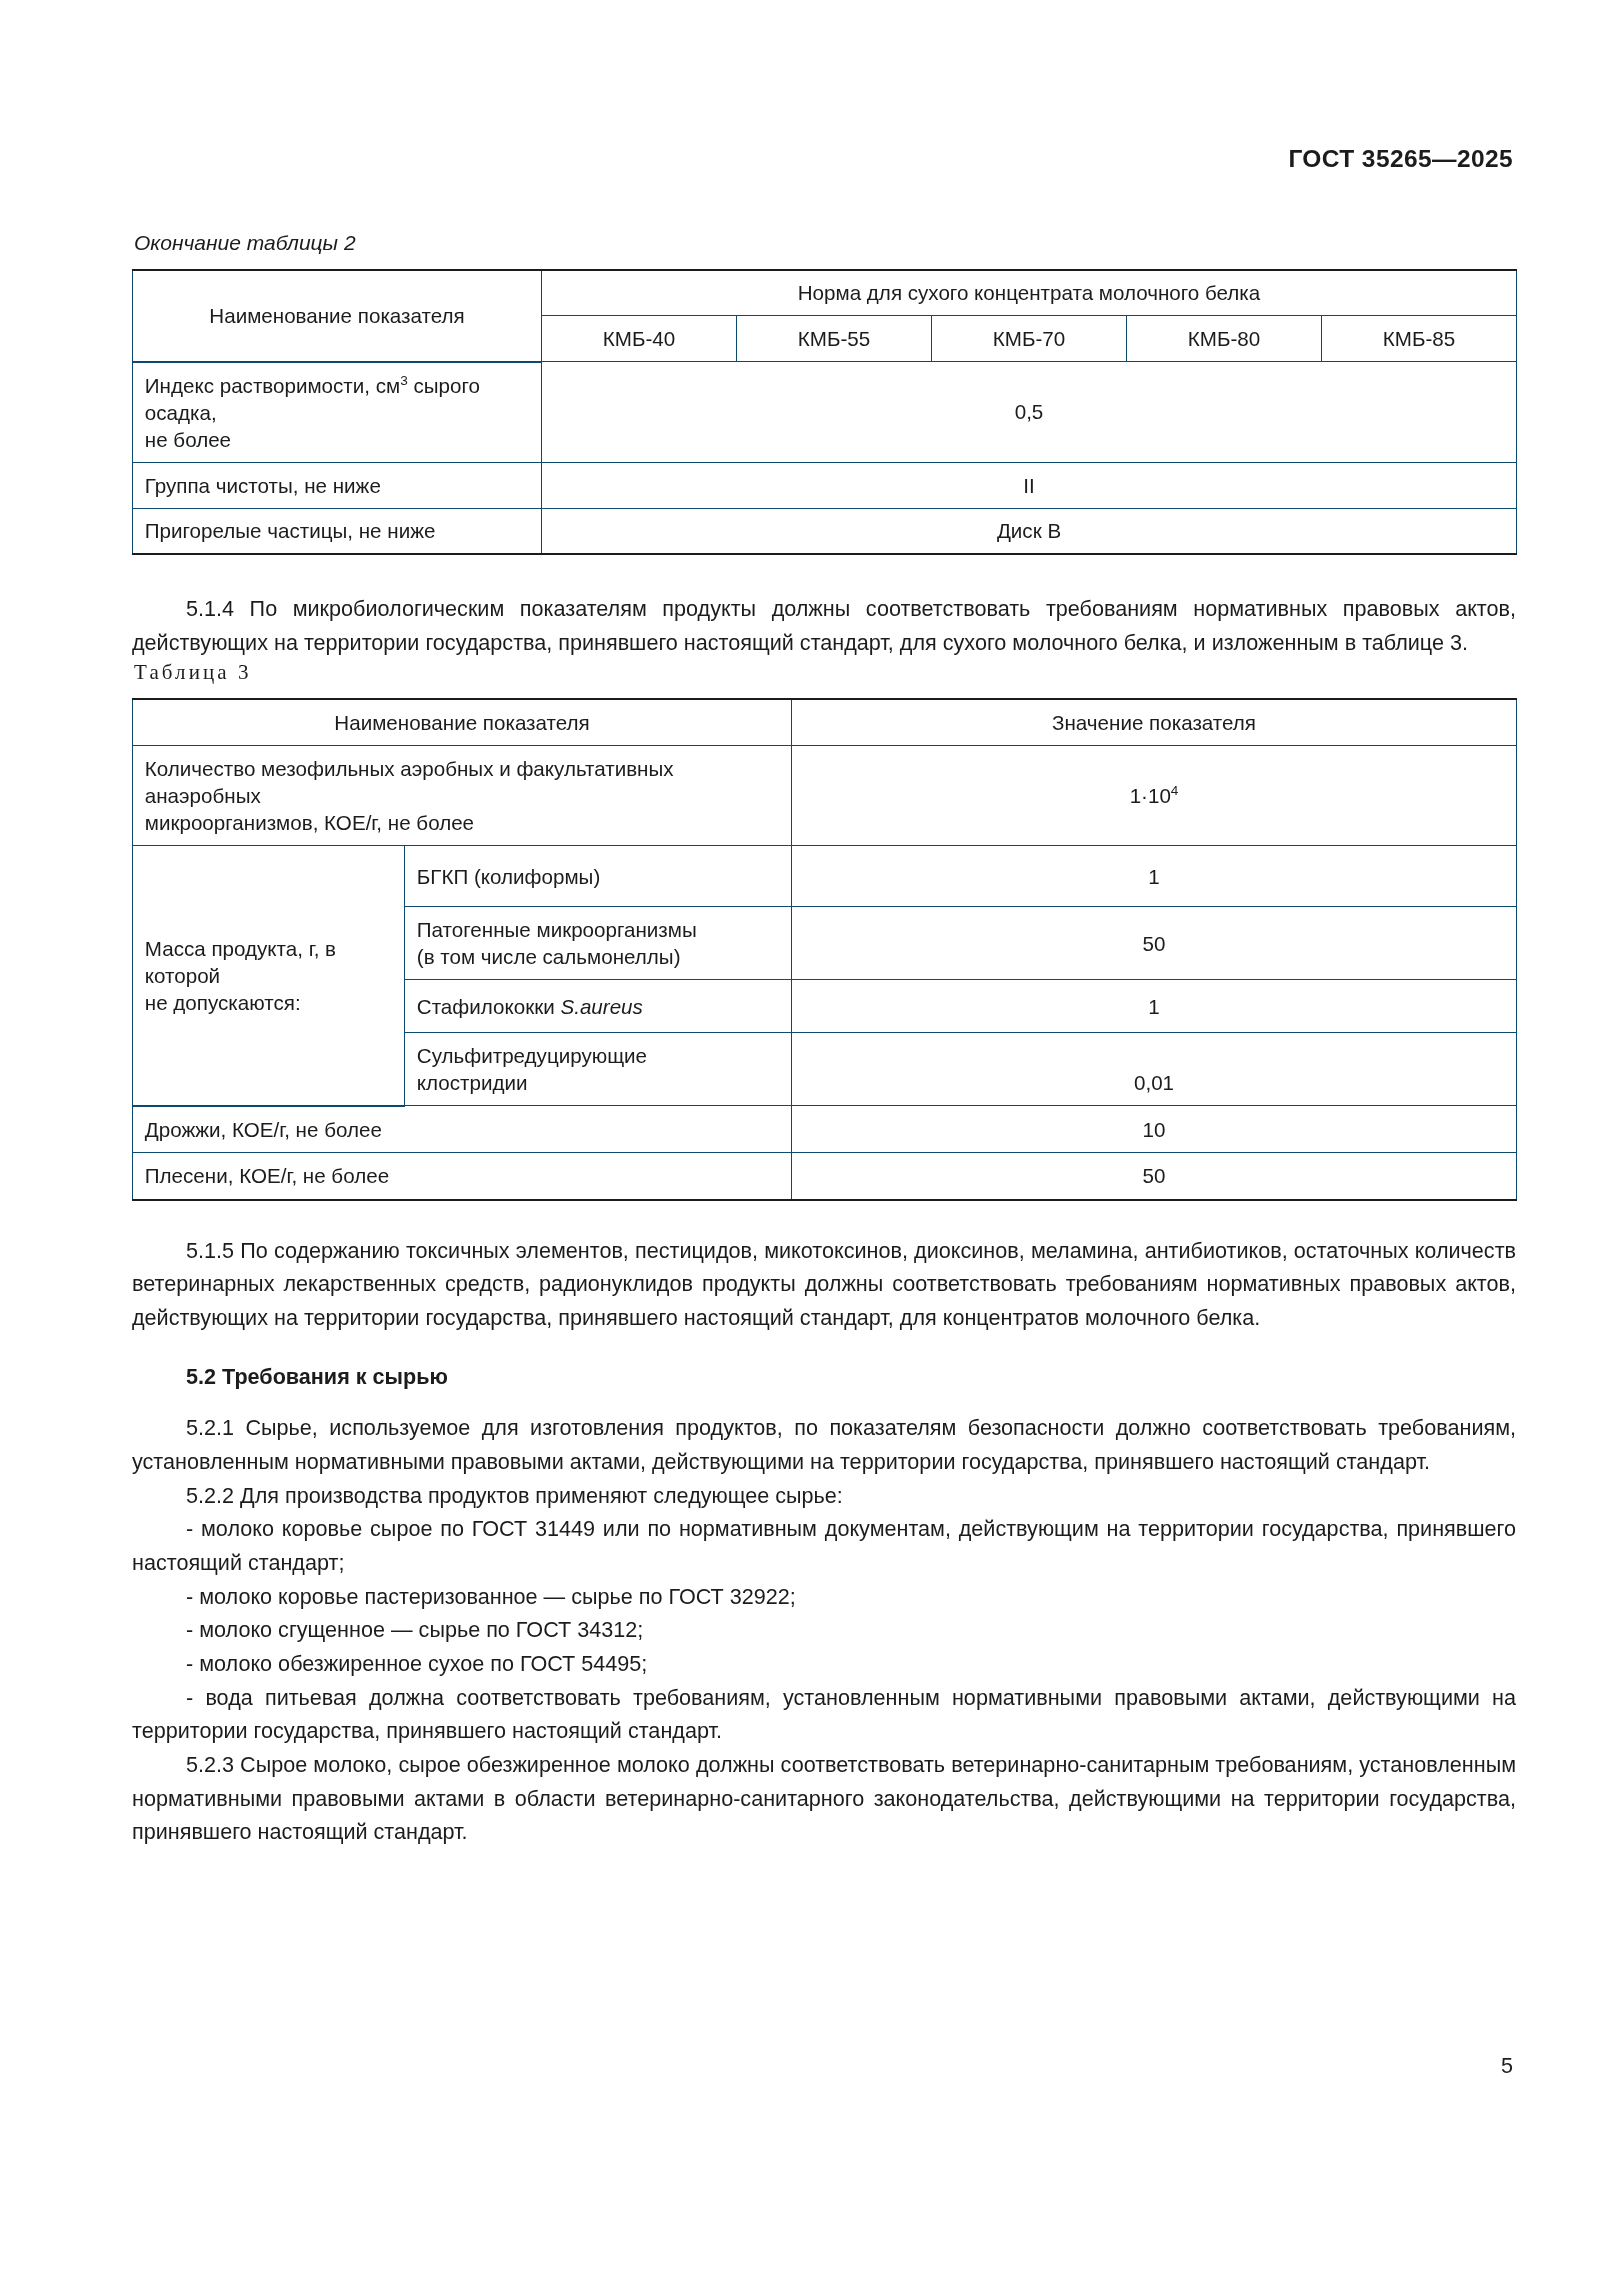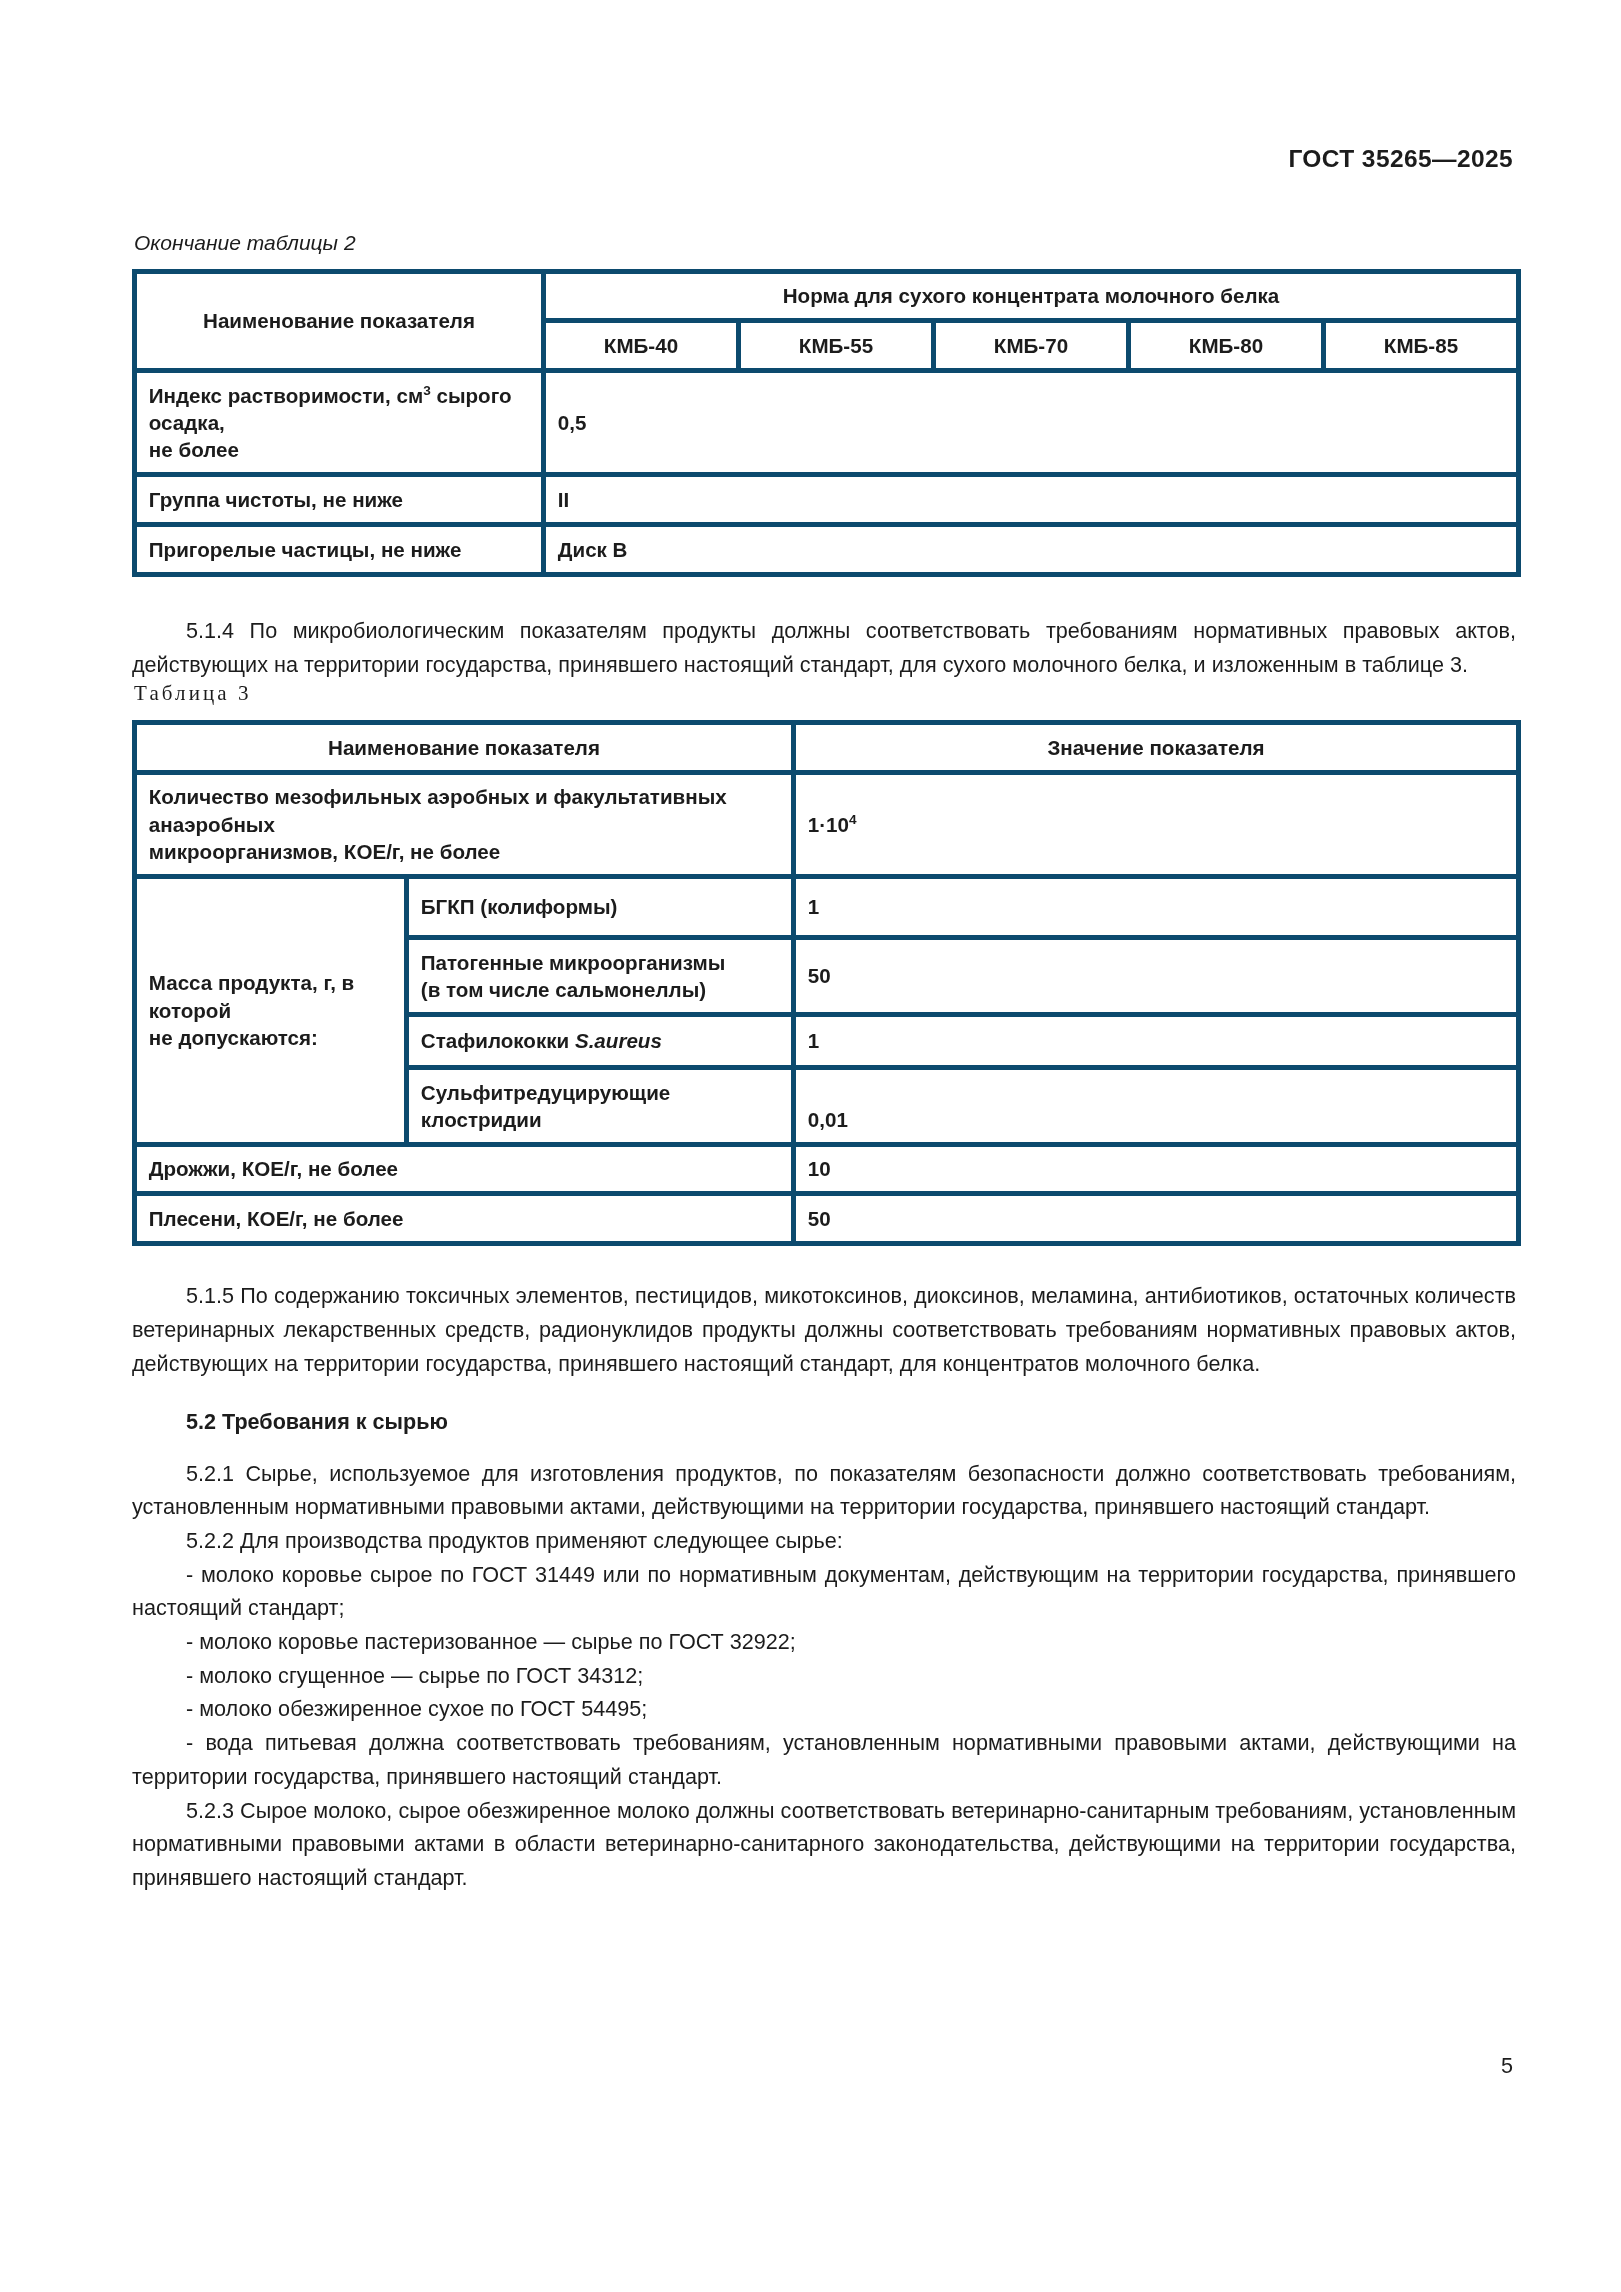--- a/index.html
+++ b/index.html
@@ -56,38 +56,38 @@
 
   
   table.gost {
     border-collapse: collapse;
     width: 100%;
     font-size: 20.6px;
     line-height: 1.32;
     table-layout: fixed;
   }
   table.gost td, table.gost th {
-    border: 5px solid #0c4a6e;
+    border: 1px solid #0c4a6e;
     padding: 8.8px 11.8px 8.8px 11.8px;
-    font-weight: bold;
+    font-weight: normal;
     vertical-align: middle;
   }
   table.gost th {
     text-align: center;
   }
   
   table.gost {
     border-top: 2.5px solid #1c1c1c;
     border-bottom: 2.5px solid #1c1c1c;
   }
   .thick-bottom > td, .thick-bottom > th {
     border-bottom-width: 2.5px;
   }
   .cell-left  { text-align: left; }
-  .cell-ctr   { text-align: left; }
+  .cell-ctr   { text-align: center; }
   .cell-top   { vertical-align: top; }
   sup { font-size: 0.66em; vertical-align: super; line-height: 0; }
   .sp-name { font-style: italic; }
 
   
   #table2 { margin-bottom: 37px; }
   #table2 col.c-name { width: 409px; }
   #table2 col.c-val  { width: 195px; }
 
   

